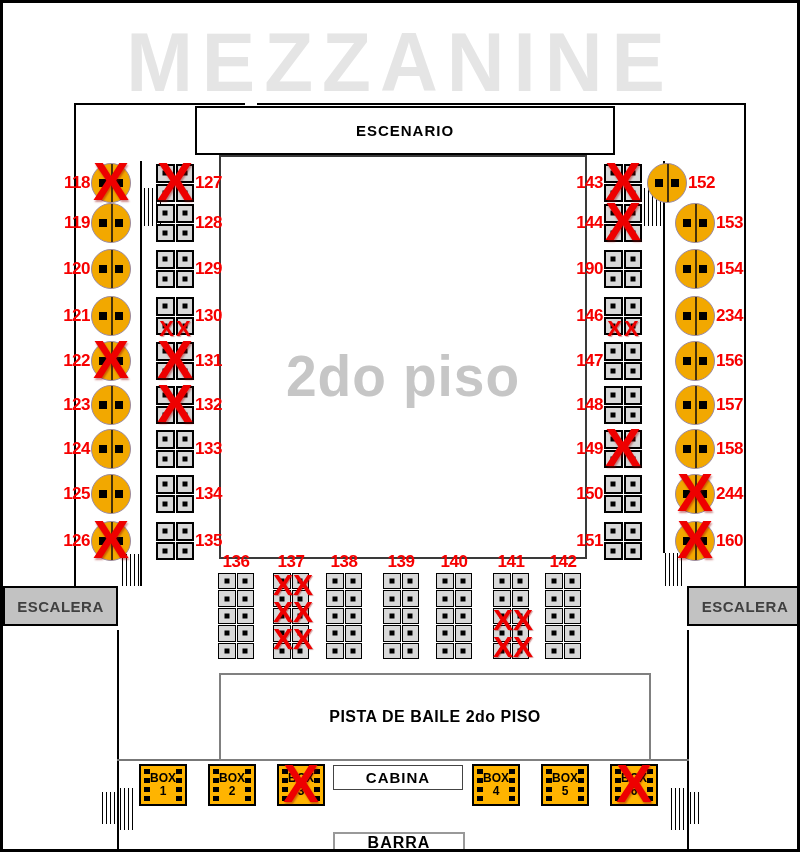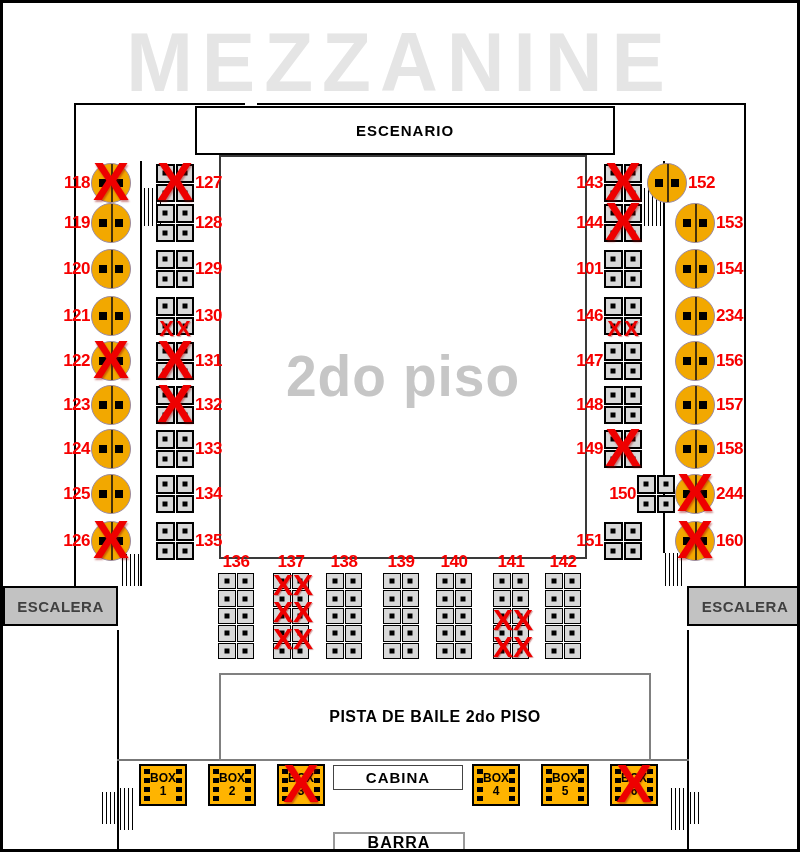--- a/index.html
+++ b/index.html
@@ -320,21 +320,21 @@
         <span class="num l">144</span>
         <span class="bigx">X</span>
       </div>
       <div class="tbl" style="left: 601px; top: 247px;">
         <div class="sq">
           <div class="cell"></div>
           <div class="cell"></div>
           <div class="cell"></div>
           <div class="cell"></div>
         </div>
-        <span class="num l">101</span>
+        <span class="num l">190</span>
       </div>
       <div class="tbl" style="left: 601px; top: 294px;">
         <div class="sq">
           <div class="cell"></div>
           <div class="cell"></div>
           <div class="cell"></div>
           <div class="cell"></div>
         </div>
         <span class="num l">146</span>
         <div class="xx">
@@ -363,21 +363,21 @@
       <div class="tbl" style="left: 601px; top: 427px;">
         <div class="sq">
           <div class="cell"></div>
           <div class="cell"></div>
           <div class="cell"></div>
           <div class="cell"></div>
         </div>
         <span class="num l">149</span>
         <span class="bigx">X</span>
       </div>
-      <div class="tbl" style="left: 601px; top: 472px; margin-left: 33px;">
+      <div class="tbl" style="left: 601px; top: 472px;">
         <div class="sq">
           <div class="cell"></div>
           <div class="cell"></div>
           <div class="cell"></div>
           <div class="cell"></div>
         </div>
         <span class="num l">150</span>
       </div>
       <div class="tbl" style="left: 601px; top: 519px;">
         <div class="sq">

